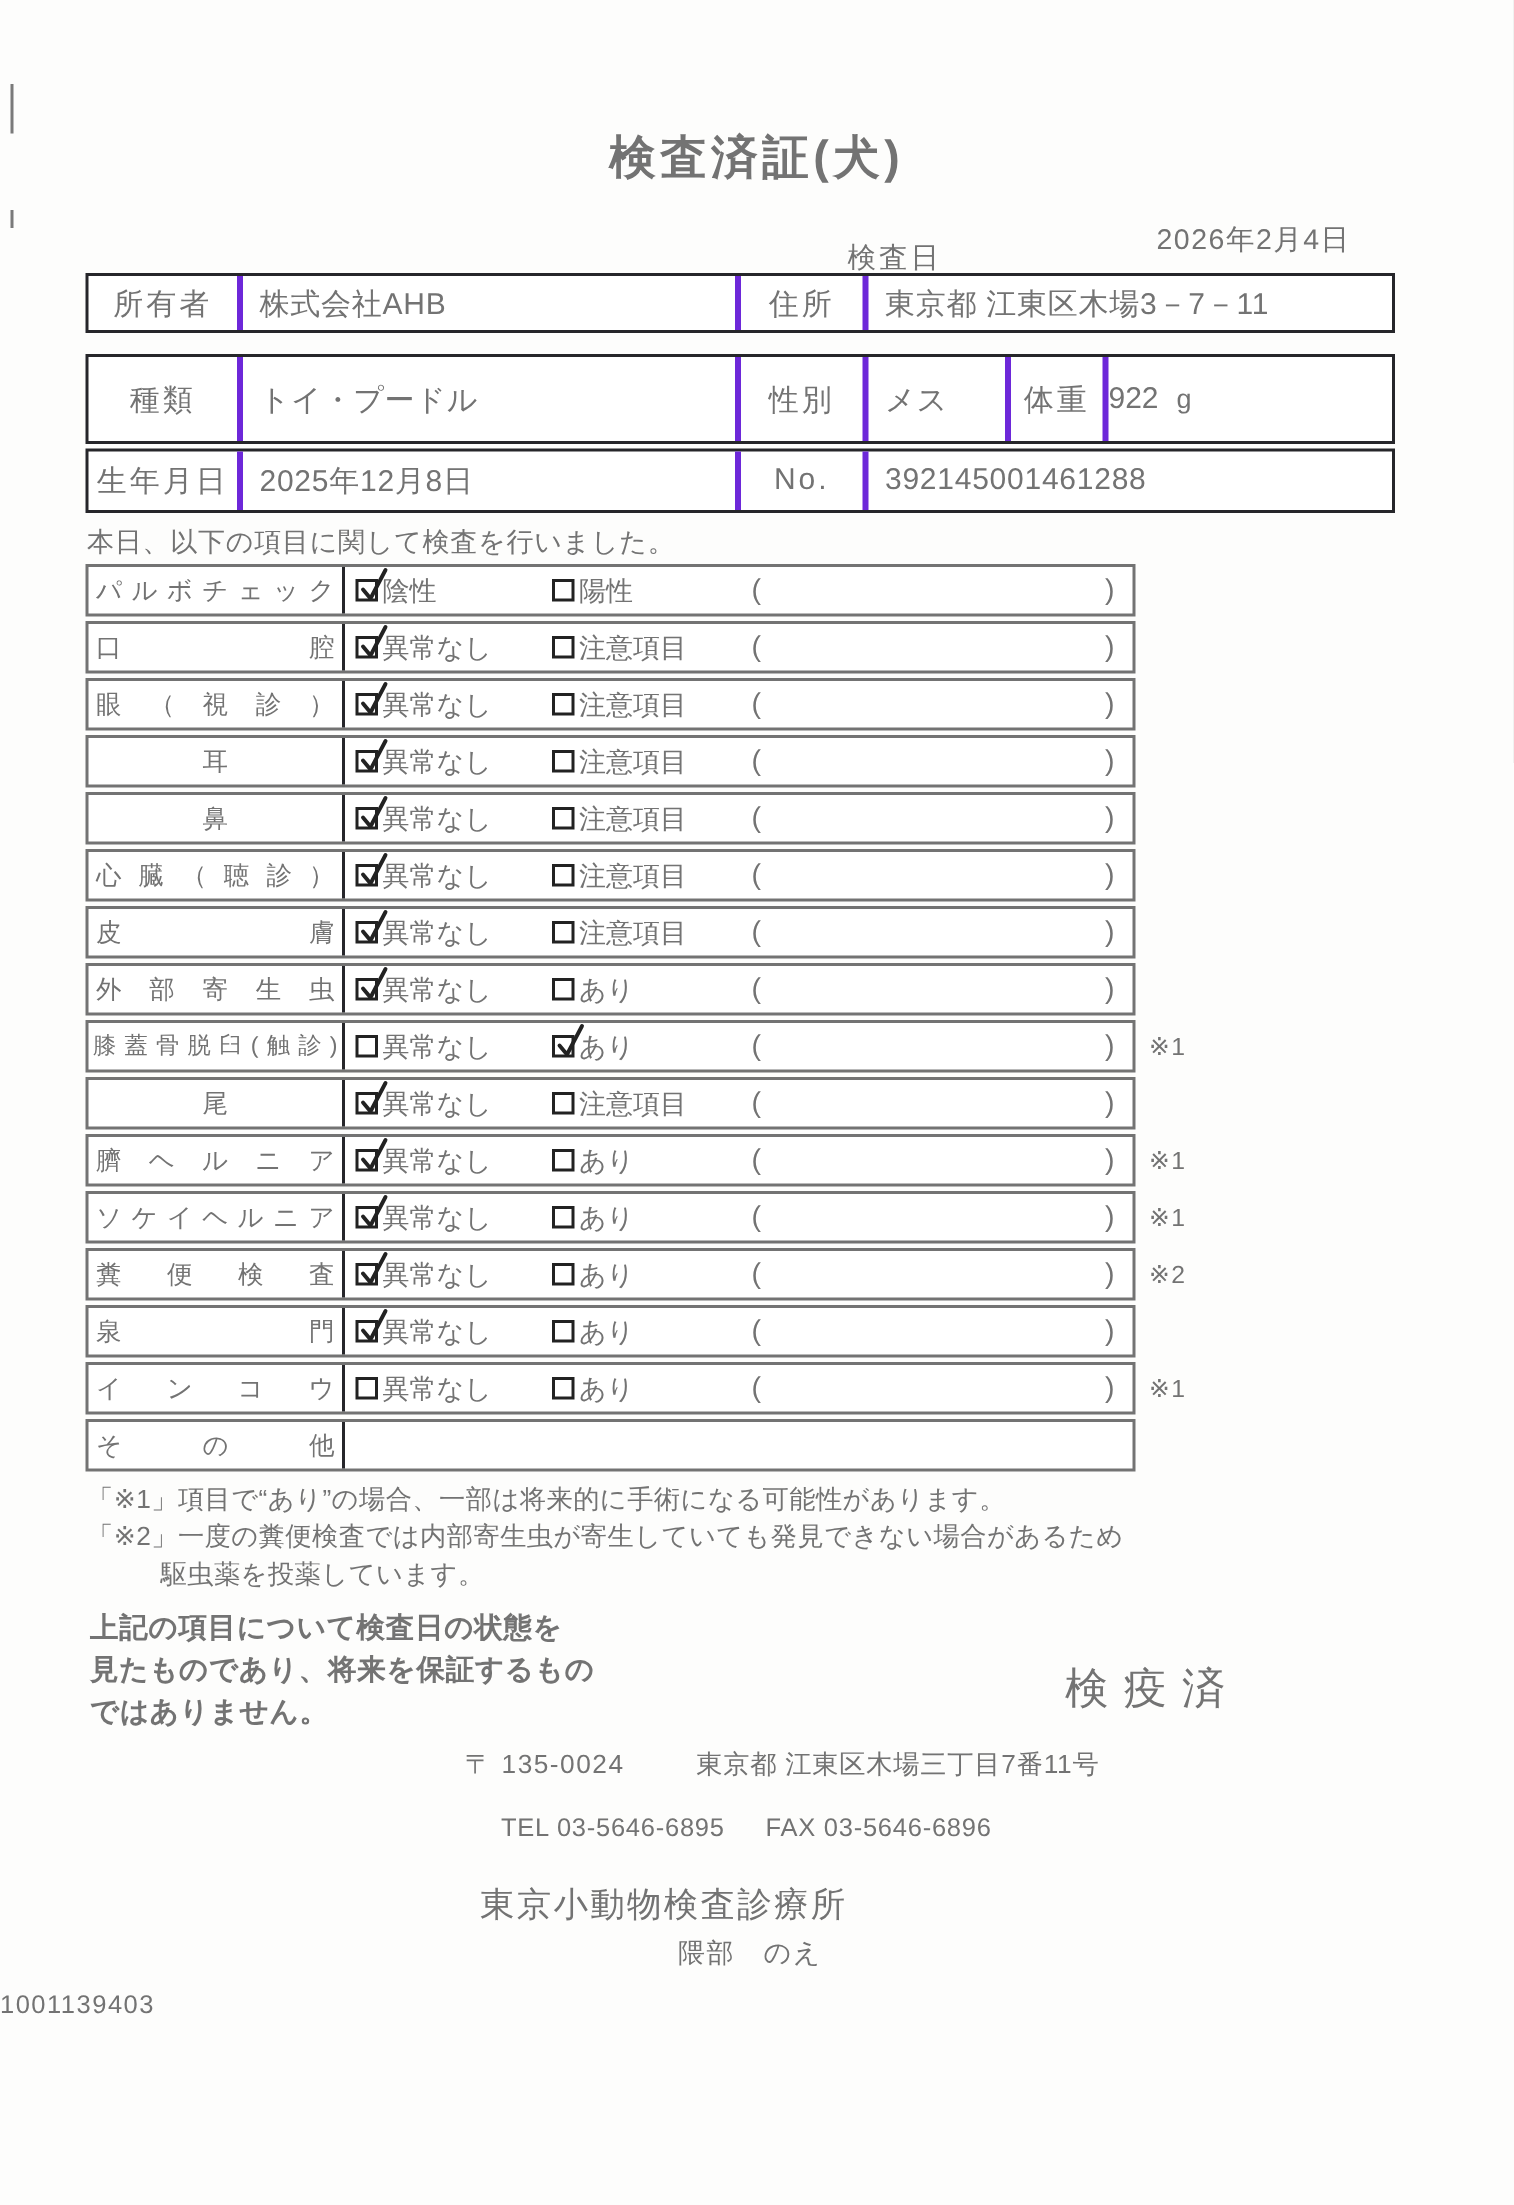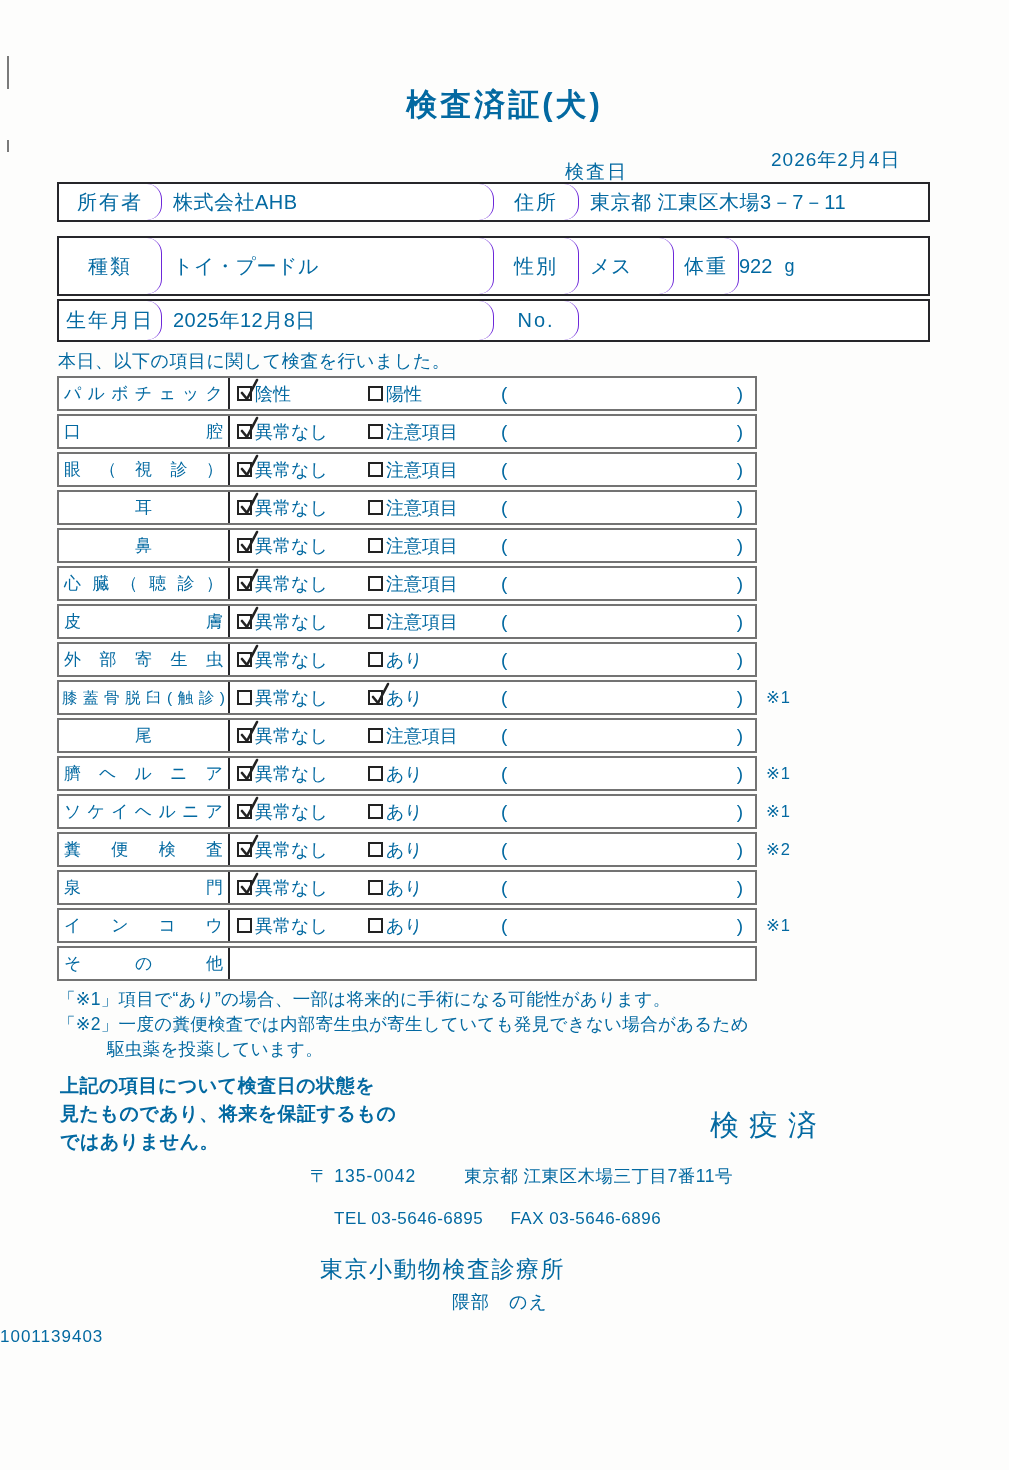--- a/index.html
+++ b/index.html
@@ -2,21 +2,21 @@
 <html lang="ja"><head>
 <meta charset="utf-8">
 <style>
   * { margin:0; padding:0; box-sizing:border-box; }
   html,body { background:#e8e8e8; }
   .page {
     position:relative;
     width:1009px; height:1470px;
     margin:0 auto;
     background:#fdfdfc;
-    color:#0369a1;
+    color:#737373;
     font-family:"Liberation Sans","DejaVu Sans",sans-serif;
     overflow:hidden;
   }
   .artifact { position:absolute; background:#7a7a7a; }
   .a1 { left:7px; top:56px;  width:2px; height:33px; }
   .a2 { left:7px; top:140px; width:2px; height:12px; }
 
   .title {
     padding-top:84px;
     text-align:center;
@@ -24,21 +24,21 @@
   }
 
   .dateline { position:relative; height:26px; margin-top:21px; font-size:19px; }
   .dateline .dl-label { position:absolute; left:565px; top:12px; letter-spacing:2px; }
   .dateline .dl-value { position:absolute; left:771px; top:0; letter-spacing:1px; }
 
   .box { margin-left:57px; width:873px; border:2px solid #26262a; display:grid; align-items:center; background:#fff; }
   .box .cell { height:100%; display:flex; align-items:center; font-size:20px; }
   .box .cell.lab { justify-content:center; letter-spacing:2px; }
   .box .cell.val { padding-left:11px; letter-spacing:0.5px; }
-  .box .bR { border-right:1px solid #6d28d9;border-radius:15px; }
+  .box .bR { border-right:4px solid #6d28d9; }
 
   .owner-box { margin-top:9px; height:40px; grid-template-columns:103px 332px 85px 1fr; }
   .pet-box   { margin-top:14px; height:60px; grid-template-columns:103px 332px 85px 95px 65px 1fr; }
   .birth-box { margin-top:3px;  height:43px; grid-template-columns:103px 332px 85px 1fr; }
   .weight-cell { padding-right:8px; font-size:20px; }
   .weight-cell .unit { margin-left:12px; font-size:18px; }
   .no-label { font-size:18px; letter-spacing:0; }
   .no-value { letter-spacing:1.5px; }
 
   .intro { margin:7px 0 3px 58px; font-size:18px; letter-spacing:0.5px; }
@@ -120,20 +120,21 @@
     <div class="cell weight-cell">
       <span>922</span>
       <span class="unit">g</span>
     </div>
   </div>
 
   <div class="box birth-box">
     <div class="cell lab bR">生年月日</div>
     <div class="cell val bR">2025年12月8日</div>
     <div class="cell lab bR no-label">No.</div>
+    <div class="cell val no-value">392145001461288</div>
   </div>
 
   <div class="intro">本日、以下の項目に関して検査を行いました。</div>
 
   <div class="itable">
       <div class="irow-line">
         <div class="irow">
           <div class="ilabel">パルボチェック</div>
           <div class="icontent">
             <span class="opt">
@@ -491,21 +492,21 @@
   <div class="bottomflex">
     <div class="disclaimer">
       <div>上記の項目について検査日の状態を</div>
       <div>見たものであり、将来を保証するもの</div>
       <div>ではありません。</div>
     </div>
     <div class="stamp">検疫済</div>
   </div>
 
   <div class="addr-line">
-    <span class="postal">〒 135-0042</span>
+    <span class="postal">〒 135-0024</span>
     <span class="addr">東京都 江東区木場三丁目7番11号</span>
   </div>
 
   <div class="tel-line">
     <span>TEL 03-5646-6895</span>
     <span class="fax">FAX 03-5646-6896</span>
   </div>
 
   <div class="clinic-name">東京小動物検査診療所</div>
   <div class="vet-name">隈部　のえ</div>

